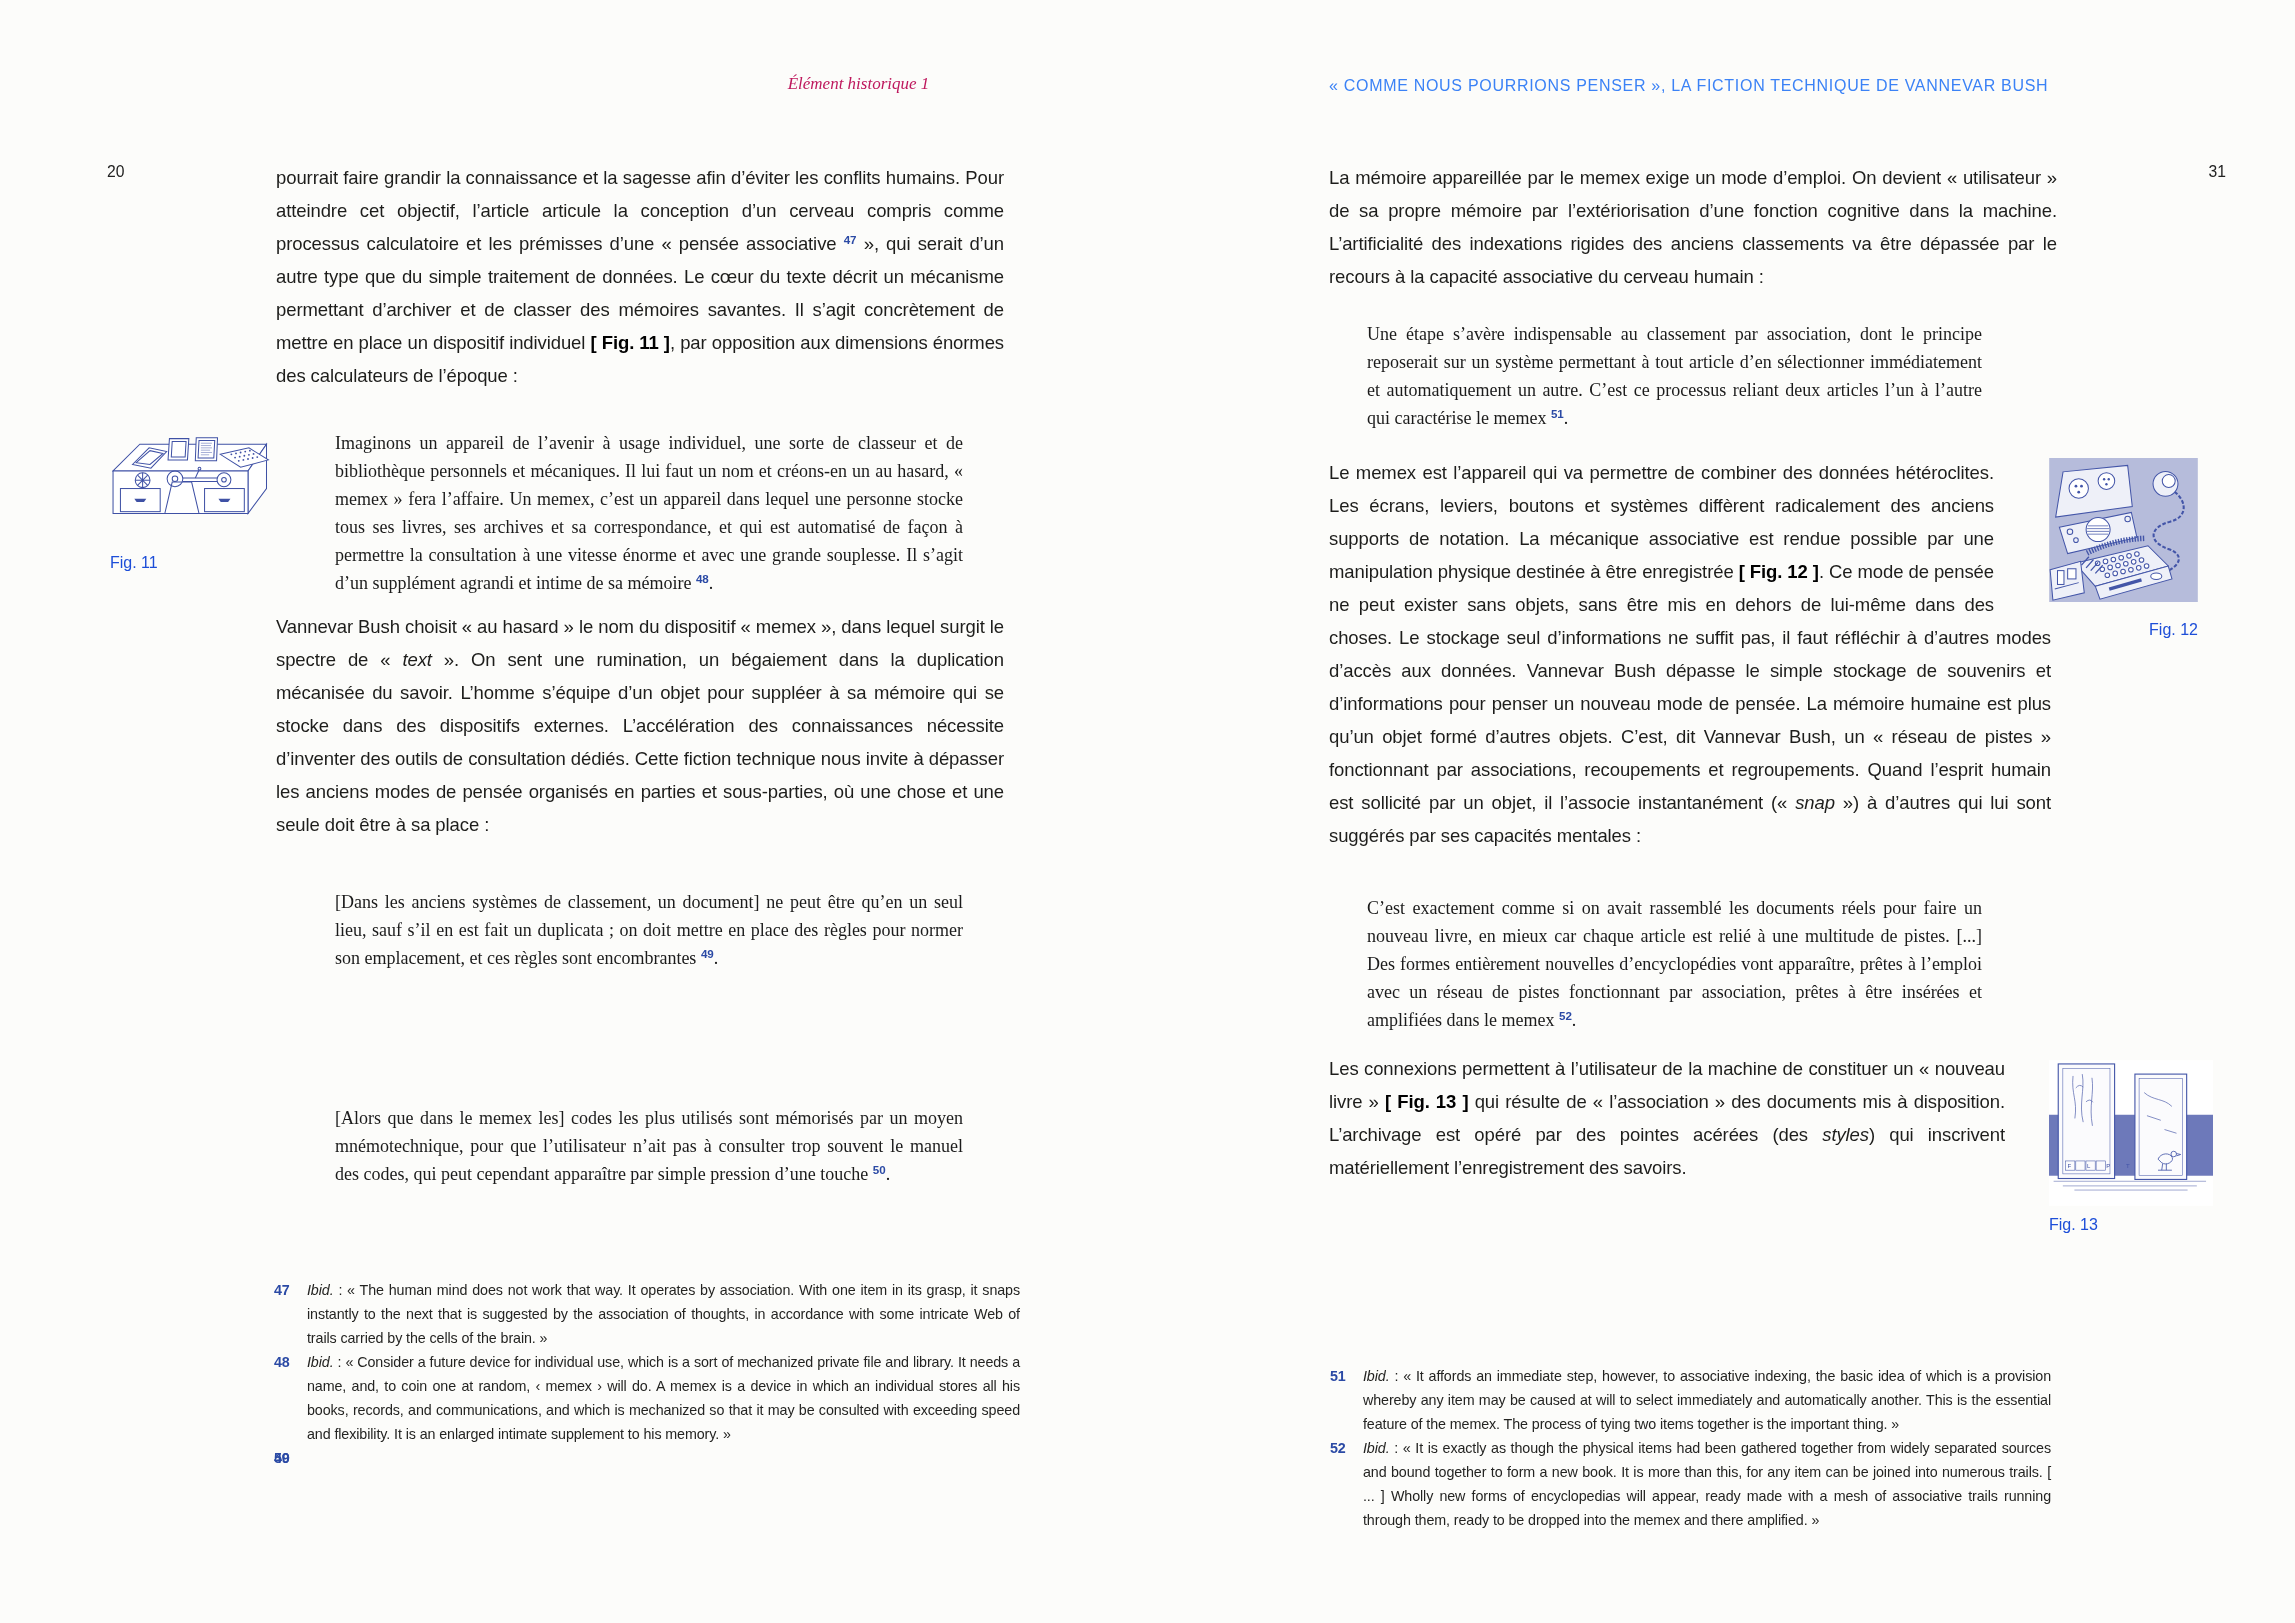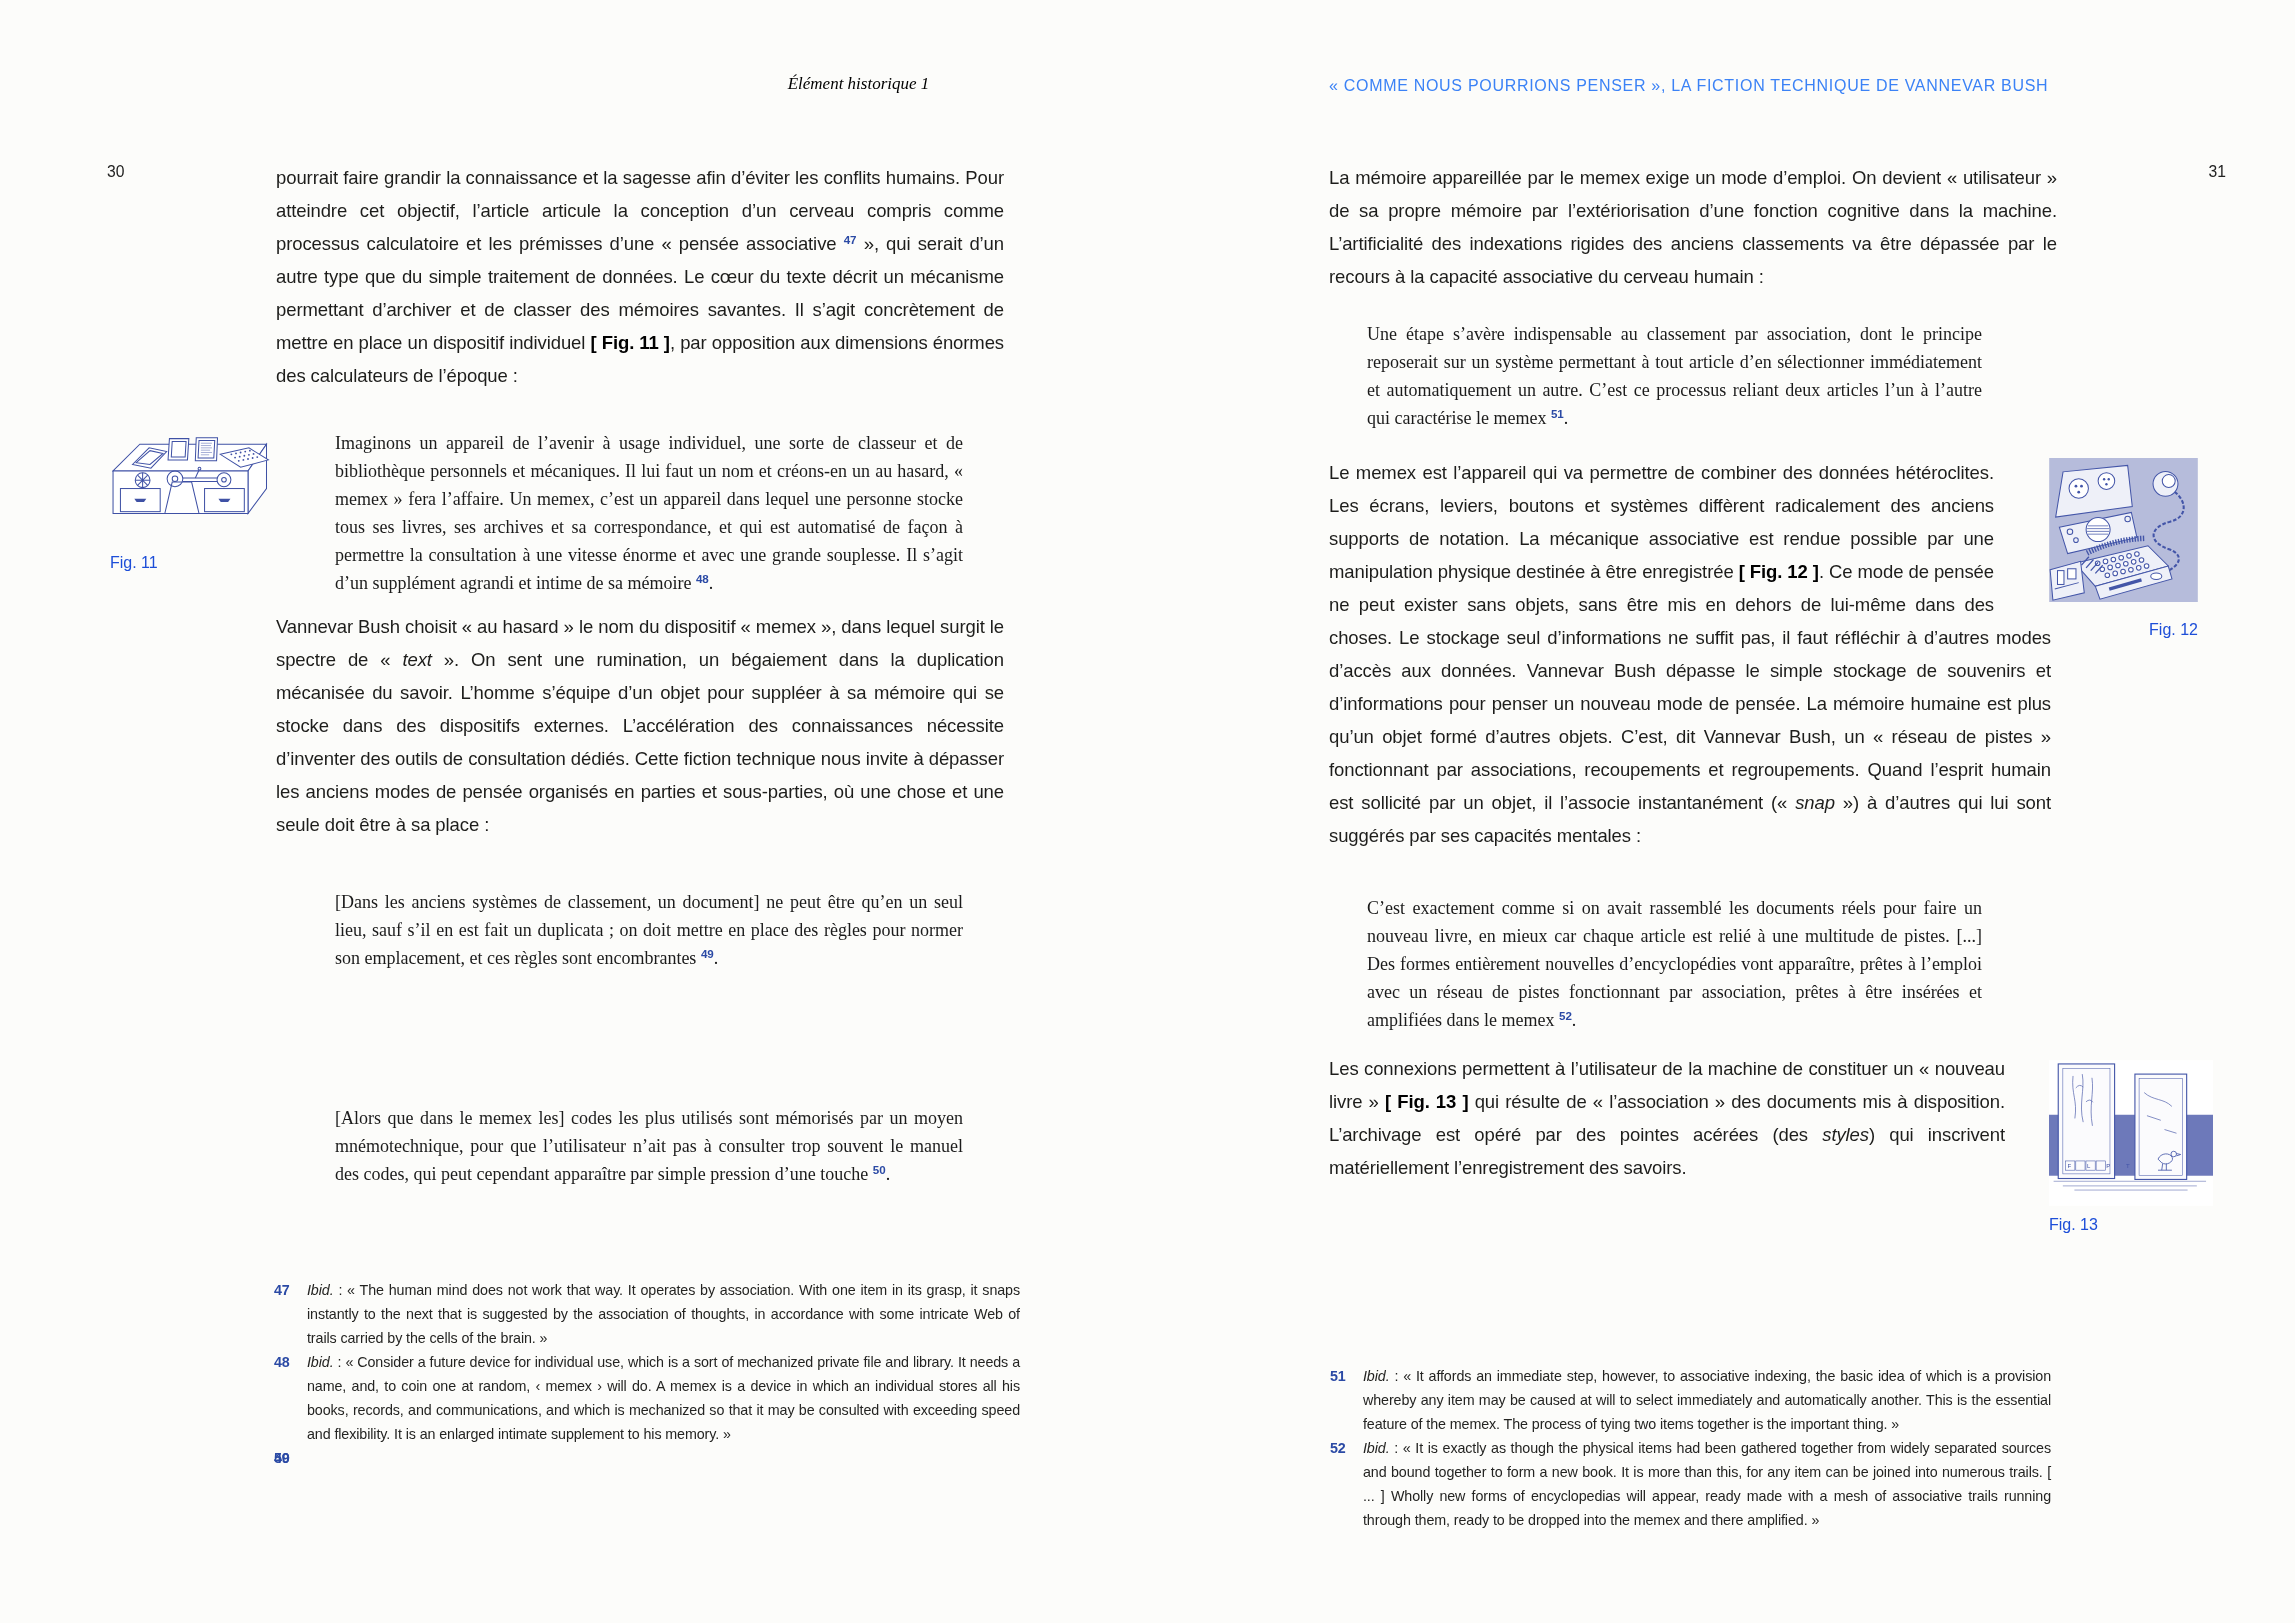--- a/index.html
+++ b/index.html
@@ -2,21 +2,21 @@
 <html style="font-size:7.4px"><head>
 <meta charset="utf-8">
 <style>
   html,body{margin:0;padding:0;background:#e8e8e8;}
   .spread{
     position:relative;width:2295px;height:1623px;background:#fcfcfa;
     font-family:"Liberation Sans",sans-serif;color:#1d1d1b;overflow:hidden;
   }
   .hdr-left{
     position:absolute;left:738px;top:74px;width:241px;text-align:center;
-    font-family:"Liberation Serif",serif;font-style:italic;font-size:17px;color:#000000;
+    font-family:"Liberation Serif",serif;font-style:italic;font-size:17px;color:#be185d;
   }
   .hdr-right{
     position:absolute;left:1329px;top:77px;width:728px;
     font-size:16px;letter-spacing:0.7px;color:#3b82f6;
   }
   .page-num{position:absolute;font-size:15.7px;color:#222;}
   .para{
     position:absolute;font-size:18.5px;line-height:33px;letter-spacing:-0.1px;
     text-align:justify;color:#1d1d1b;
   }
@@ -37,21 +37,21 @@
   .fig-caption{position:absolute;font-size:16px;color:#1d4ed8;}
   .figure{position:absolute;}
   .wrap-spacer{float:right;width:57px;height:165px;}
   svg{display:block;}
 </style>
 </head>
 <body>
 
 <div class="spread">
 
-  <div class="page-num" style="left:107px;top:163px;">30</div>
+  <div class="page-num" style="left:107px;top:163px;">20</div>
   <div class="page-num" style="left:2175px;top:163px;width:51px;text-align:right;">31</div>
   <div class="hdr-left">Élément historique 1</div>
   <div class="hdr-right">« COMME NOUS POURRIONS PENSER », LA FICTION TECHNIQUE DE VANNEVAR BUSH</div>
 
   <div class="para" style="left:276px;top:161px;width:728px;"><span>pourrait faire grandir la connaissance et la sagesse afin d’éviter les conflits humains. Pour atteindre cet objectif, l’article articule la conception d’un cerveau compris comme processus calculatoire et les prémisses d’une « pensée associative </span><span class="seg-sup">47</span><span> », qui serait d’un autre type que du simple traitement de données. Le cœur du texte décrit un mécanisme permettant d’archiver et de classer des mémoires savantes. Il s’agit concrètement de mettre en place un dispositif individuel </span><span class="seg-fig">[ Fig. 11 ]</span><span>, par opposition aux dimensions énormes des calculateurs de l’époque :</span></div>
 
   <div class="figure" style="left:110px;top:434px;width:160px;height:104px;">
     <svg viewBox="0 0 345 225" width="160" height="104">
       <g stroke="#3f51a5" stroke-width="2.2" fill="none">
         <polygon points="6,80 64,22 338,22 298,80" fill="#ffffff"></polygon>

